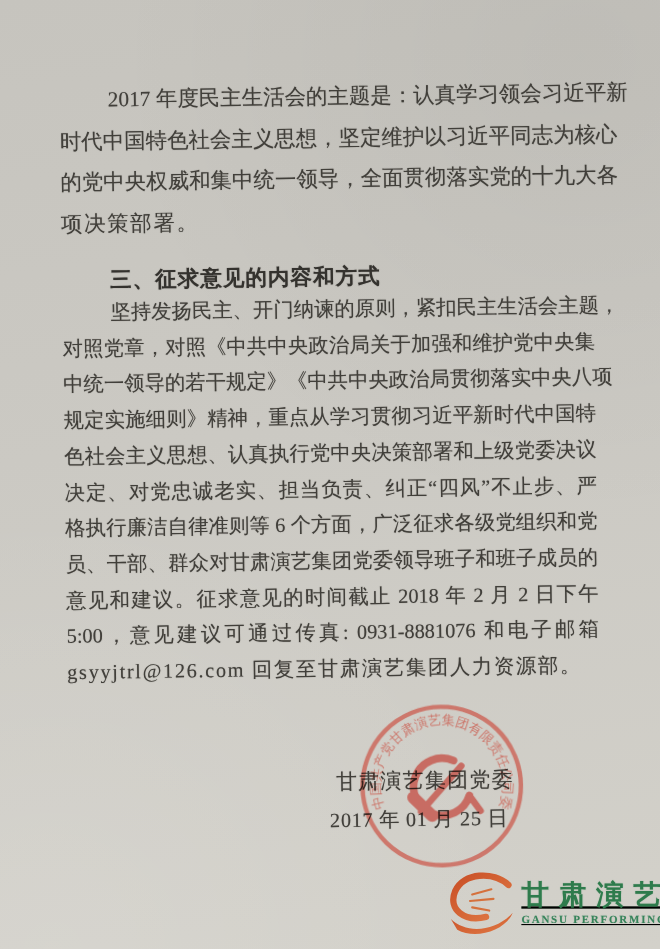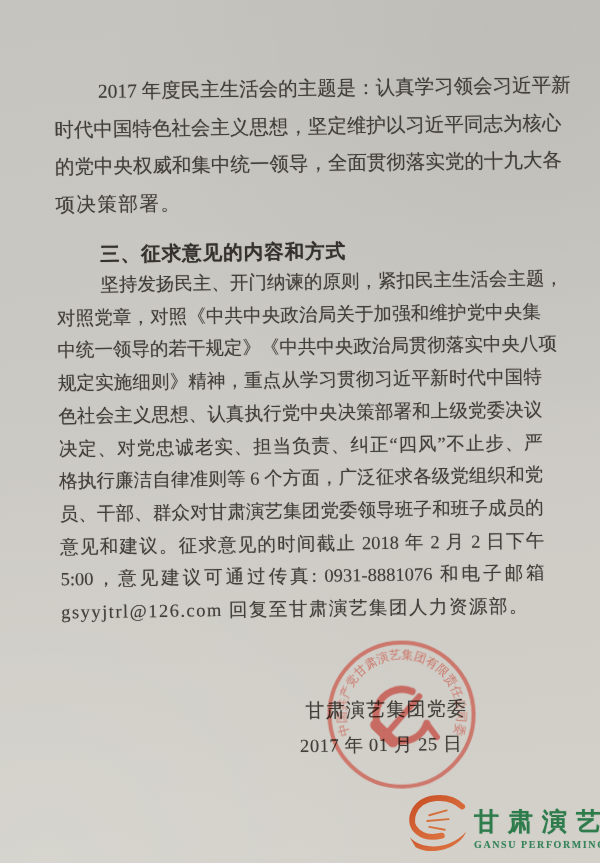--- a/index.html
+++ b/index.html
@@ -26,21 +26,21 @@
     text-shadow:0 0 1px rgba(52,50,46,0.5);
   }
   .signature{position:absolute;left:301px;top:698px;font-size:19px;letter-spacing:1.2px;}
   .sign-date{position:absolute;left:295px;top:733px;font-size:18.5px;letter-spacing:0.6px;}
   .seal{
     position:absolute;left:311px;top:630px;width:172px;height:172px;
     mix-blend-mode:multiply;opacity:0.9;filter:blur(0.45px);
   }
   .logo{
     position:absolute;left:402px;top:789px;width:192px;height:68px;
-    display:flex;align-items:center;
+    display:flex;align-items:flex-start;text-decoration:underline;
   }
   .logo-swirl{width:70px;height:64px;flex:0 0 auto;}
   .logo-textcol{display:flex;flex-direction:column;margin-left:2px;padding-top:8px;}
   .logo-cn{
     font-size:25px;font-weight:bold;color:#2e7b4c;letter-spacing:9px;
     white-space:nowrap;text-shadow:0 0 1px rgba(46,123,76,0.5);
   }
   .logo-en{
     font-size:10px;color:#37845b;letter-spacing:1.6px;margin-top:1px;
     white-space:nowrap;font-weight:bold;text-shadow:0 0 1px rgba(55,132,91,0.4);

